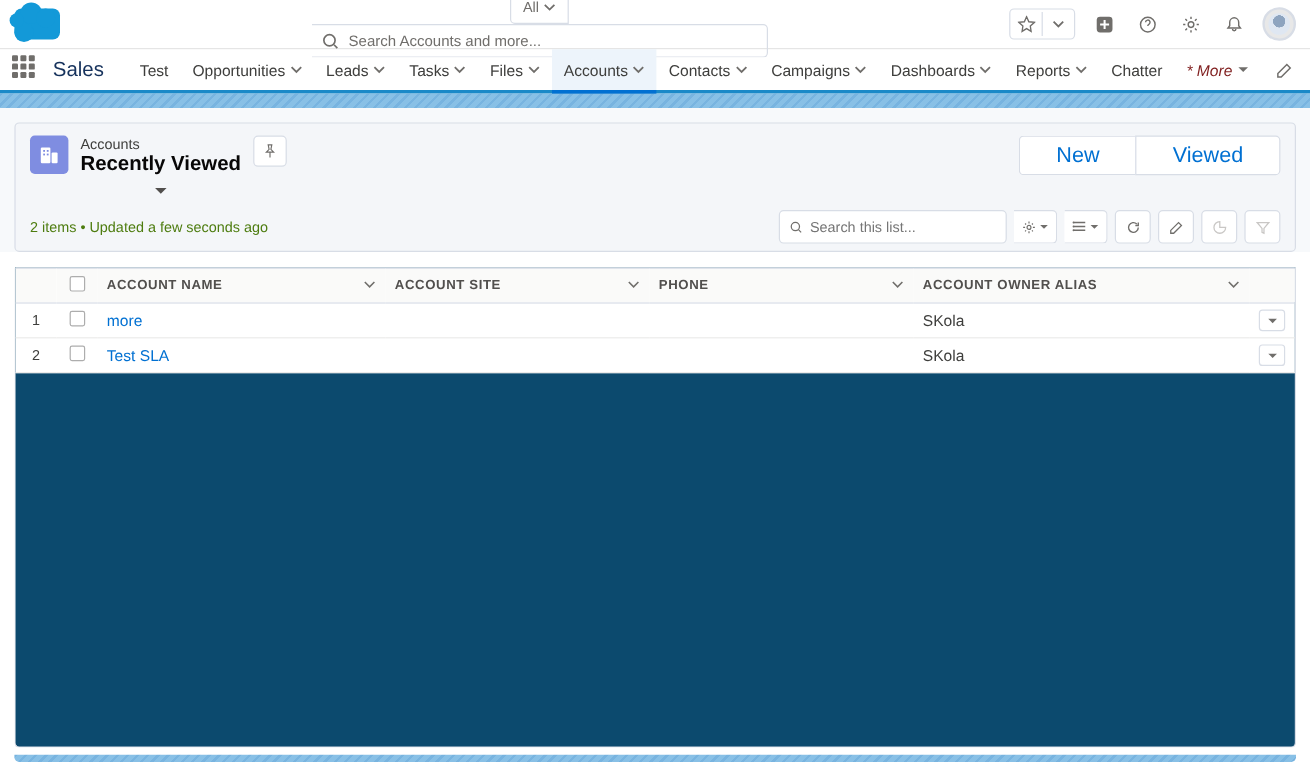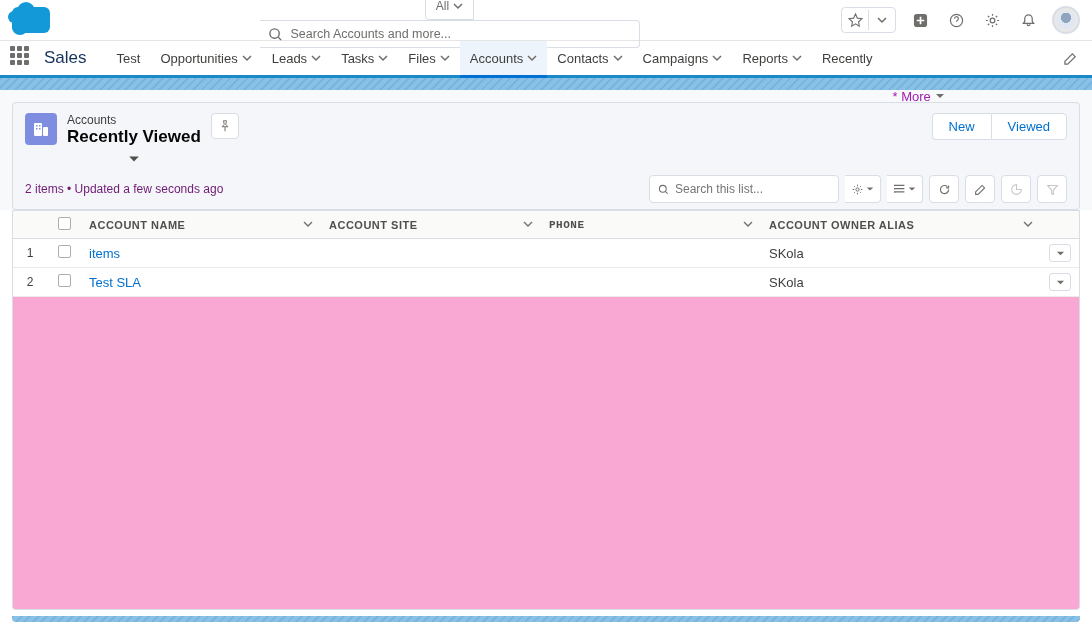--- a/index.html
+++ b/index.html
@@ -26,42 +26,42 @@
 
 .global-nav { height: 38px; display:flex; align-items:center; border-top:1px solid #e5e5e5; border-bottom:3px solid #1a89c8; padding:0 10px; background:#fff; }
 .app-launcher { width:24px; height:24px; display:grid; grid-template-columns:repeat(3,5px); grid-template-rows:repeat(3,5px); gap:2px; cursor:pointer; margin-right:10px; }
 .app-launcher span { background:#706e6b; border-radius:1px; }
 .app-name { font-size:17px; font-weight:400; color:#16325c; margin-right:20px; }
 .nav-items { display:flex; height:100%; }
 .nav-item { display:flex; align-items:center; padding:0 10px; height:100%; color:#3e3e3c; font-size:13px; cursor:pointer; gap:4px; position:relative; }
 .nav-item.active { background:#edf4fb; }
 .nav-item.active::after { content:""; position:absolute; bottom:-3px; left:0; right:0; height:3px; background:#0070d2; }
 .nav-item .chev { color:#706e6b; }
-.nav-more { color:#a21caf;margin-top:38px; }
+.nav-more { font-style:italic; color:#7f1d1d; }
 .pencil-right { margin-left:auto; color:#706e6b; cursor:pointer; padding:4px; }
 
 
 .band { height:12px; background: repeating-linear-gradient(135deg, #78b4e0 0px, #78b4e0 2px, #88c0e6 2px, #88c0e6 6px); }
 .band.bottom { height:6px; }
 
 
 .page-wrap { background:#f7f9fb; padding: 12px; }
 .page-card { background:#f7f9fb; border:1px solid #d8dde6; border-radius:4px; padding:10px 12px 6px; background:#f4f6f9; }
 .ph-top { display:flex; align-items:flex-start; }
 .obj-icon { width:32px; height:32px; background:#7f8de1; border-radius:4px; display:flex; align-items:center; justify-content:center; margin-right:10px; }
 .ph-label { font-size:12px; color:#3e3e3c; }
 .ph-title { font-size:17px; font-weight:700; color:#080707; display:flex; align-items:center; gap:6px;flex-direction:column; }
 .ph-actions { margin-left:auto; display:flex; gap:0; }
-.btn { border:1px solid #d8dde6; background:#fff; color:#0070d2; padding:5px 16px; font-size:13px; cursor:pointer; }
+.btn { border:1px solid #d8dde6; background:#fff; color:#0070d2; padding:5px 30px; font-size:18px; cursor:pointer; }
 .btn:first-child { border-radius:4px 0 0 4px; border-right:none; }
 .btn:last-child { border-radius:0 4px 4px 0; }
 .pin-btn { width:28px; height:26px; border:1px solid #d8dde6; background:#fff; border-radius:4px; margin-left:10px; color:#706e6b; display:flex; align-items:center; justify-content:center; cursor:pointer; }
 
 .ph-row2 { display:flex; align-items:center; margin-top:10px; }
-.status-text { font-size:12px; color:#701a75; }
+.status-text { font-size:12px; color:#4d7c0f; }
 .list-tools { margin-left:auto; display:flex; align-items:center; gap:0;padding-left:40px; }
 .list-search { border:1px solid #d8dde6; border-radius:4px; height:28px; width:190px; display:flex; align-items:center; padding:0 8px; background:#fff; margin-right:6px; }
 .list-search input { border:none; outline:none; flex:1; font-size:12px; }
 .tool-btn { height:28px; min-width:30px; border:1px solid #d8dde6; background:#fff; display:flex; align-items:center; justify-content:center; color:#706e6b; cursor:pointer; }
 .tool-group { display:flex; margin-right:6px; }
 .tool-group .tool-btn:first-child { border-radius:4px 0 0 4px; }
 .tool-group .tool-btn:last-child { border-radius:0 4px 4px 0; border-left:none; }
 .tool-single { border-radius:4px; margin-right:6px; }
 .tool-btn.disabled { color:#c9c7c5; }
 
@@ -71,21 +71,21 @@
 thead th { background:#fafaf9; border-bottom:1px solid #d8dde6; border-top:1px solid #d8dde6; text-align:left; font-size:11px; font-weight:700; letter-spacing:0.5px; color:#514f4d; padding:6px 8px; text-transform:uppercase; position:relative; }
 thead th .sort-chev { position:absolute; right:8px; color:#706e6b; }
 tbody td { padding:5px 8px; font-size:13px; border-bottom:1px solid #ecebea; vertical-align:middle; }
 .col-num { width:34px; text-align:center; color:#3e3e3c; font-size:12px; }
 .col-chk { width:34px; text-align:center; }
 .chk { width:13px; height:13px; border:1px solid #adadad; border-radius:2px; display:inline-block; background:#fff; cursor:pointer; }
 .link { color:#0070d2; cursor:pointer; }
 .row-action { width:28px; text-align:center; }
 .row-action-btn { width:22px; height:18px; border:1px solid #d8dde6; border-radius:3px; background:#fff; display:inline-flex; align-items:center; justify-content:center; cursor:pointer; color:#706e6b;}
 
-.content-area { background:#f9a8d4; min-height:400px; border:1px solid #d8dde6; border-top:none; border-radius:0 0 4px 4px; margin:0 12px 6px; }
+.content-area { background:#0c4a6e; min-height:400px; border:1px solid #d8dde6; border-top:none; border-radius:0 0 4px 4px; margin:13px 12px 6px; }
 
 svg { display:block; }
 .chev-svg { width:10px; height:10px; }
 .icon16 { width:15px; height:15px; }
 </style>
 </head>
 <body>
 
 <div class="global-header">
   <div class="logo"></div>
@@ -200,27 +200,33 @@
           <path d="M1 3l4 4 4-4" fill="none" stroke="currentColor" stroke-width="1.5"></path>
         </svg>
       </div>
       <div class="nav-item">
         <span>Campaigns</span>
         <svg class="chev-svg chev" viewBox="0 0 10 10">
           <path d="M1 3l4 4 4-4" fill="none" stroke="currentColor" stroke-width="1.5"></path>
         </svg>
       </div>
       <div class="nav-item">
+        <span>Dashboards</span>
+        <svg class="chev-svg chev" viewBox="0 0 10 10">
+          <path d="M1 3l4 4 4-4" fill="none" stroke="currentColor" stroke-width="1.5"></path>
+        </svg>
+      </div>
+      <div class="nav-item">
         <span>Reports</span>
         <svg class="chev-svg chev" viewBox="0 0 10 10">
           <path d="M1 3l4 4 4-4" fill="none" stroke="currentColor" stroke-width="1.5"></path>
         </svg>
       </div>
       <div class="nav-item">
-        <span>Recently</span>
+        <span>Chatter</span>
       </div>
       <div class="nav-item nav-more">
         <span>* More</span>
         <svg class="chev-svg" viewBox="0 0 10 10">
           <path d="M1 3l4 4 4-4" fill="#706e6b"></path>
         </svg>
       </div>
     </div>
   <div class="pencil-right">
     <svg class="icon16" viewBox="0 0 16 16">
@@ -333,38 +339,38 @@
           <th style="width:240px;"><span>ACCOUNT NAME</span><span class="sort-chev">
                 <svg class="chev-svg" viewBox="0 0 10 10">
                   <path d="M1 3l4 4 4-4" fill="none" stroke="#706e6b" stroke-width="1.3"></path>
                 </svg>
               </span></th>
           <th style="width:220px;"><span>ACCOUNT SITE</span><span class="sort-chev">
                 <svg class="chev-svg" viewBox="0 0 10 10">
                   <path d="M1 3l4 4 4-4" fill="none" stroke="#706e6b" stroke-width="1.3"></path>
                 </svg>
               </span></th>
-          <th style="width:220px;font-family:Liberation Mono, monospace;"><span>PHONE</span><span class="sort-chev">
+          <th style="width:220px;"><span>PHONE</span><span class="sort-chev">
                 <svg class="chev-svg" viewBox="0 0 10 10">
                   <path d="M1 3l4 4 4-4" fill="none" stroke="#706e6b" stroke-width="1.3"></path>
                 </svg>
               </span></th>
           <th><span>ACCOUNT OWNER ALIAS</span><span class="sort-chev">
                 <svg class="chev-svg" viewBox="0 0 10 10">
                   <path d="M1 3l4 4 4-4" fill="none" stroke="#706e6b" stroke-width="1.3"></path>
                 </svg>
               </span></th>
           <th class="row-action"></th>
         </tr>
       </thead>
       <tbody id="tbody">
           <tr>
             <td class="col-num">1</td>
             <td class="col-chk"><span class="chk"></span></td>
-            <td><span class="link">items</span></td>
+            <td><span class="link">more</span></td>
             <td></td>
             <td></td>
             <td>SKola</td>
             <td class="row-action"><span class="row-action-btn">
                 <svg width="9" height="9" viewBox="0 0 10 10">
                   <path d="M1 3l4 4 4-4" fill="#706e6b"></path>
                 </svg>
               </span></td>
           </tr>
           <tr>

